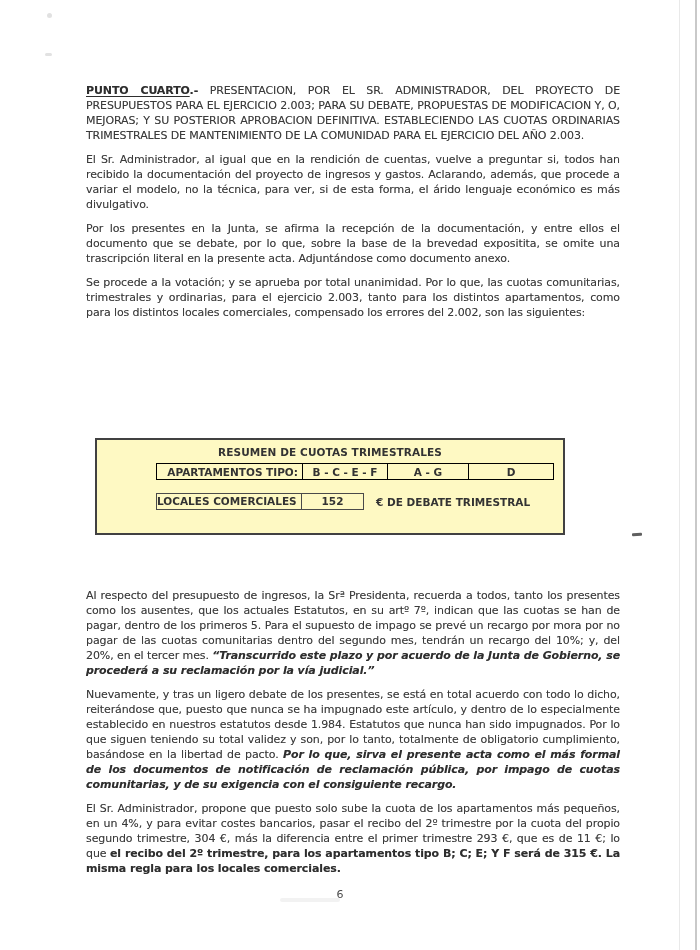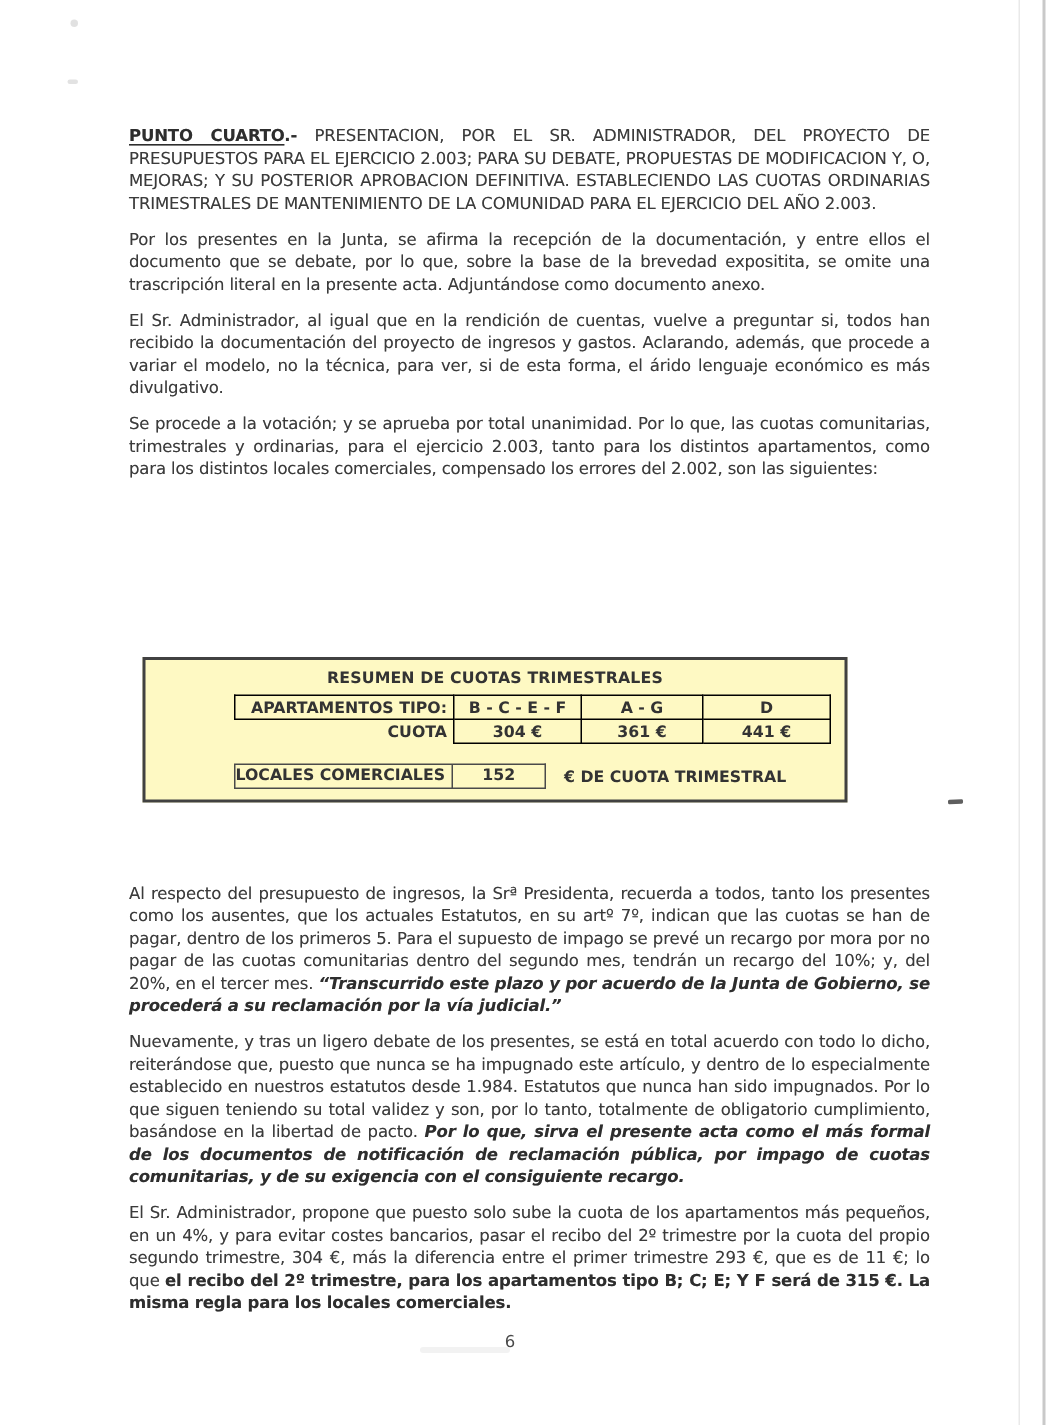--- a/index.html
+++ b/index.html
@@ -115,49 +115,43 @@
   #scan-edge-light { left: 679px; top: 0; width: 1px; height: 950px; background: #e9e9e9; }
   #scan-edge-dark  { left: 695px; top: 0; width: 2px; height: 950px; background: #c9c9c9; }
 </style>
 </head>
 <body>
 
 <div class="page">
 
   <div class="textblock" id="top-block">
       <p class="para"><span class="run-b run-u">PUNTO CUARTO</span><span class="run-b">.-</span><span> PRESENTACION, POR EL SR. ADMINISTRADOR, DEL PROYECTO DE PRESUPUESTOS PARA EL EJERCICIO 2.003; PARA SU DEBATE, PROPUESTAS DE MODIFICACION Y, O, MEJORAS; Y SU POSTERIOR APROBACION DEFINITIVA. ESTABLECIENDO LAS CUOTAS ORDINARIAS TRIMESTRALES DE MANTENIMIENTO DE LA COMUNIDAD PARA EL EJERCICIO DEL AÑO 2.003.</span></p>
+      <p class="para"><span>El Sr. Administrador, al igual que en la rendición de cuentas, vuelve a preguntar si, todos han recibido la documentación del proyecto de ingresos y gastos. Aclarando, además, que procede a variar el modelo, no la técnica, para ver, si de esta forma, el árido lenguaje económico es más divulgativo.</span></p>
       <p class="para"><span>Por los presentes en la Junta, se afirma la recepción de la documentación, y entre ellos el documento que se debate, por lo que, sobre la base de la brevedad expositita, se omite una trascripción literal en la presente acta. Adjuntándose como documento anexo.</span></p>
-      <p class="para"><span>El Sr. Administrador, al igual que en la rendición de cuentas, vuelve a preguntar si, todos han recibido la documentación del proyecto de ingresos y gastos. Aclarando, además, que procede a variar el modelo, no la técnica, para ver, si de esta forma, el árido lenguaje económico es más divulgativo.</span></p>
       <p class="para"><span>Se procede a la votación; y se aprueba por total unanimidad. Por lo que, las cuotas comunitarias, trimestrales y ordinarias, para el ejercicio 2.003, tanto para los distintos apartamentos, como para los distintos locales comerciales, compensado los errores del 2.002, son las siguientes:</span></p>
     </div>
 
   <div class="summary-box">
     <div class="box-title">RESUMEN DE CUOTAS TRIMESTRALES</div>
 
     <table class="apt">
       <tbody>
         <tr>
           <td class="lbl cell-border">APARTAMENTOS TIPO:</td>
           <td class="val w1 cell-border">B  - C  - E - F</td>
           <td class="val w2 cell-border">A - G</td>
           <td class="val w3 cell-border">D</td>
         </tr>
-        <tr>
-          <td class="lbl-plain">CUOTA</td>
-          <td class="val w1 cell-border">304 €</td>
-          <td class="val w2 cell-border">361 €</td>
-          <td class="val w3 cell-border">441 €</td>
-        </tr>
       </tbody>
     </table>
 
     <div class="locales">
       <span class="cell lbl-cell">LOCALES COMERCIALES</span>
         <span class="cell val-cell">152</span>
-      <span class="caption">€ DE CUOTA TRIMESTRAL</span>
+      <span class="caption">€ DE DEBATE TRIMESTRAL</span>
     </div>
   </div>
 
   <div class="textblock" id="bottom-block">
       <p class="para"><span>Al respecto del presupuesto de ingresos, la Srª Presidenta, recuerda a todos, tanto los presentes como los ausentes, que los actuales Estatutos, en su artº 7º, indican que las cuotas se han de pagar, dentro de los primeros 5. Para el supuesto de impago se prevé un recargo por mora por no pagar de las cuotas comunitarias dentro del segundo mes, tendrán un recargo del 10%; y, del 20%, en el tercer mes. </span><span class="run-b run-i">“Transcurrido este plazo y por acuerdo de la Junta de Gobierno, se procederá a su reclamación por la vía judicial.”</span></p>
       <p class="para"><span>Nuevamente, y tras un ligero debate de los presentes, se está en total acuerdo con todo lo dicho, reiterándose que, puesto que nunca se ha impugnado este artículo, y dentro de lo especialmente establecido en nuestros estatutos desde 1.984. Estatutos que nunca han sido impugnados. Por lo que siguen teniendo su total validez y son, por lo tanto, totalmente de obligatorio cumplimiento, basándose en la libertad de pacto. </span><span class="run-b run-i">Por lo que, sirva el presente acta como el más formal de los documentos de notificación de reclamación pública, por impago de cuotas comunitarias, y de su exigencia con el consiguiente recargo.</span></p>
       <p class="para"><span>El Sr. Administrador, propone que puesto solo sube la cuota de los apartamentos más pequeños, en un 4%, y para evitar costes bancarios, pasar el recibo del 2º trimestre por la cuota del propio segundo trimestre, 304 €, más la diferencia entre el primer trimestre 293 €, que es de 11 €; lo que </span><span class="run-b">el recibo del 2º trimestre, para los apartamentos tipo B; C; E; Y F será de 315 €. La misma regla para los locales comerciales.</span></p>
     </div>
 
   <div class="page-number">6</div>

